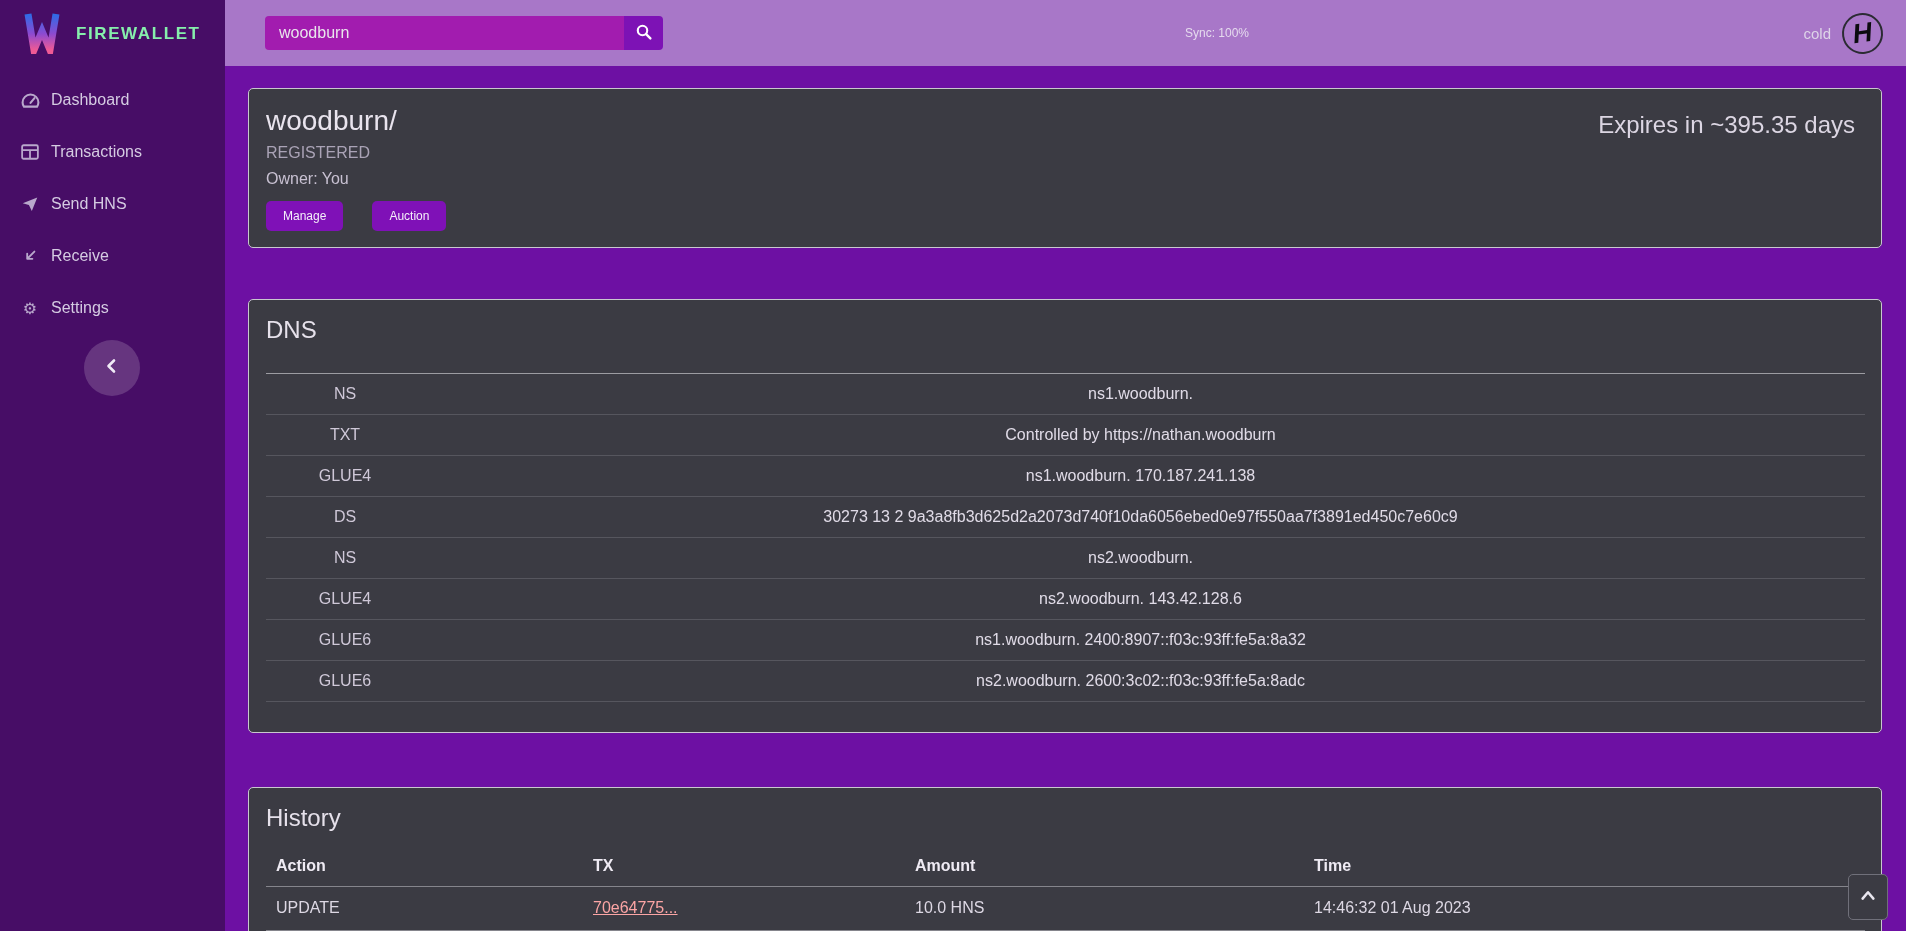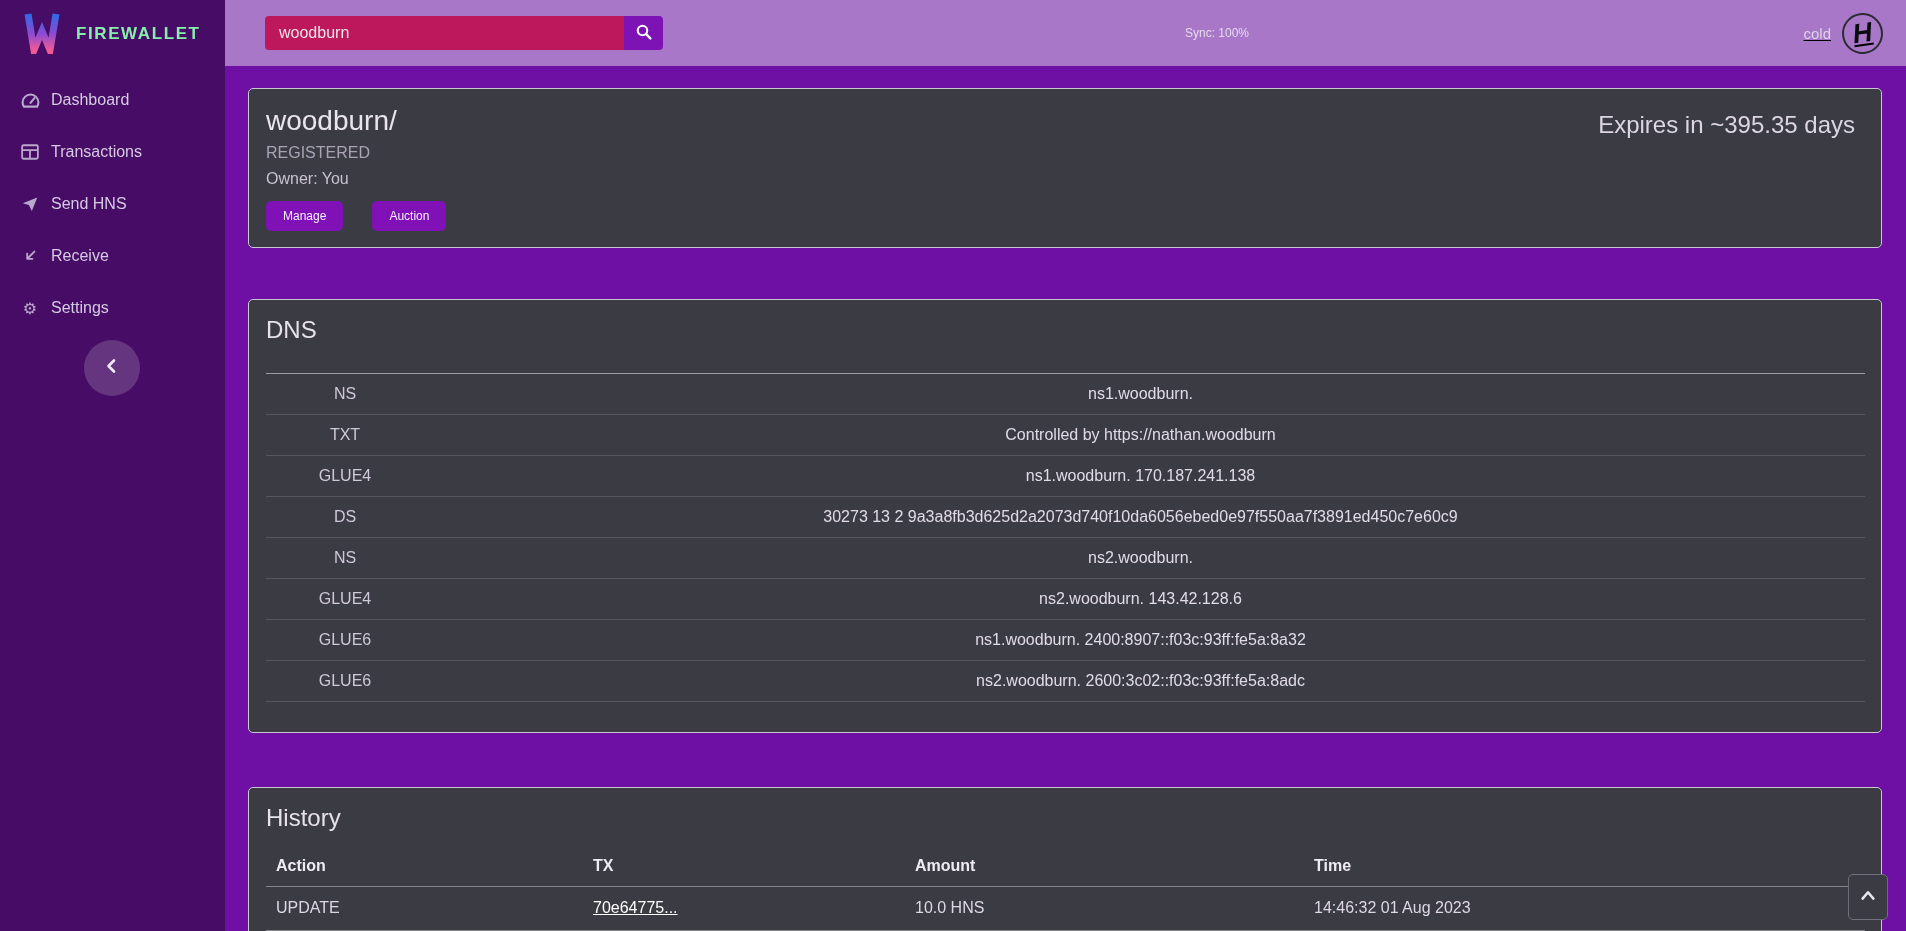--- a/index.html
+++ b/index.html
@@ -36,39 +36,38 @@
     color: #f0eaf6; cursor: pointer;
   }
 
   
   .topbar {
     position: absolute; left: 225px; top: 0; width: 1681px; height: 66px;
     background: #a877c8; display: flex; align-items: center; z-index: 10;
   }
   .search-group { display: flex; margin-left: 40px; height: 34px; }
   .search-input {
-    width: 359px; height: 34px; background: #be185d; border: none;
+    width: 359px; height: 34px; background: #a21caf; border: none;
     color: #e9e6ec; font-size: 16px; padding: 0 14px;
     border-radius: 4px 0 0 4px; outline: none;
     font-family: "Liberation Sans", sans-serif;
   }
   .search-btn {
     width: 39px; height: 34px; background: #7d12b5; border: none;
     border-radius: 0 4px 4px 0; color: #ffffff; cursor: pointer;
     display: flex; align-items: center; justify-content: center;
   }
   .sync-status {
     position: absolute; left: 960px; top: 0; height: 66px;
     display: flex; align-items: center;
     color: #e5daee; font-size: 12px;
   }
   .wallet-group {
     margin-left: auto; display: flex; align-items: center; gap: 11px;
     padding-right: 23px;
-    text-decoration: underline;
   }
   .wallet-name { color: #ded4e8; font-size: 15px; }
   .hns-logo {
     width: 41px; height: 41px; border-radius: 50%;
     border: 2px solid #2b2b33;
     display: flex; align-items: center; justify-content: center;
     font-weight: bold; font-style: italic; font-size: 27px; color: #0b0b0f;
     transform: rotate(-8deg);
   }
 
@@ -113,21 +112,21 @@
   .hist-table { width: 100%; border-collapse: collapse; table-layout: fixed; margin-top: 14px; font-size: 16px; }
   .hist-table th {
     text-align: left; font-weight: bold; color: #efebf4;
     height: 40px; padding-left: 10px;
   }
   .hist-table td {
     height: 44px; padding-left: 10px; color: #ddd8e4;
     border-top: 1px solid #85858c;
   }
   .col-action { width: 317px; } .col-tx { width: 322px; } .col-amount { width: 399px; }
-  .tx-link { color: #ffffff; text-decoration: underline; cursor: pointer; margin-top: 32px; }
+  .tx-link { color: #fca5a5; text-decoration: underline; cursor: pointer; margin-top: 32px; }
 
   
   .scroll-top {
     position: absolute; right: 18px; bottom: 11px; width: 40px; height: 46px;
     background: #3b3b43; border: 1px solid #70707a; border-radius: 5px;
     display: flex; align-items: center; justify-content: center;
     color: #e9e6ef; cursor: pointer; z-index: 30;
   }
 </style>
 </head>

